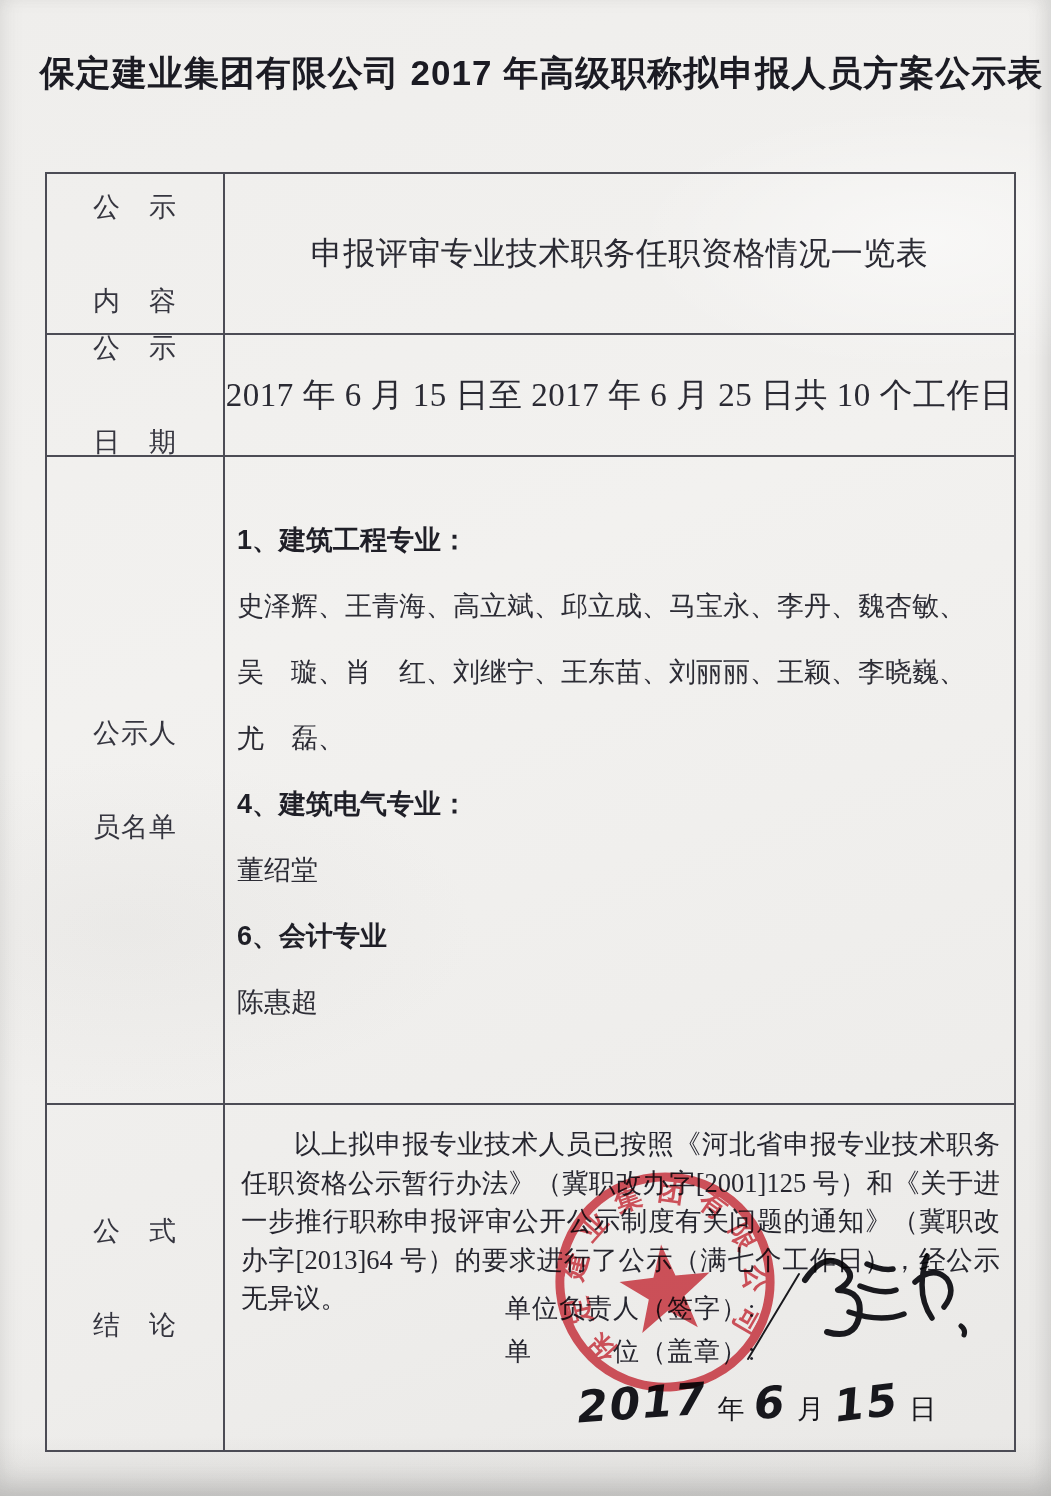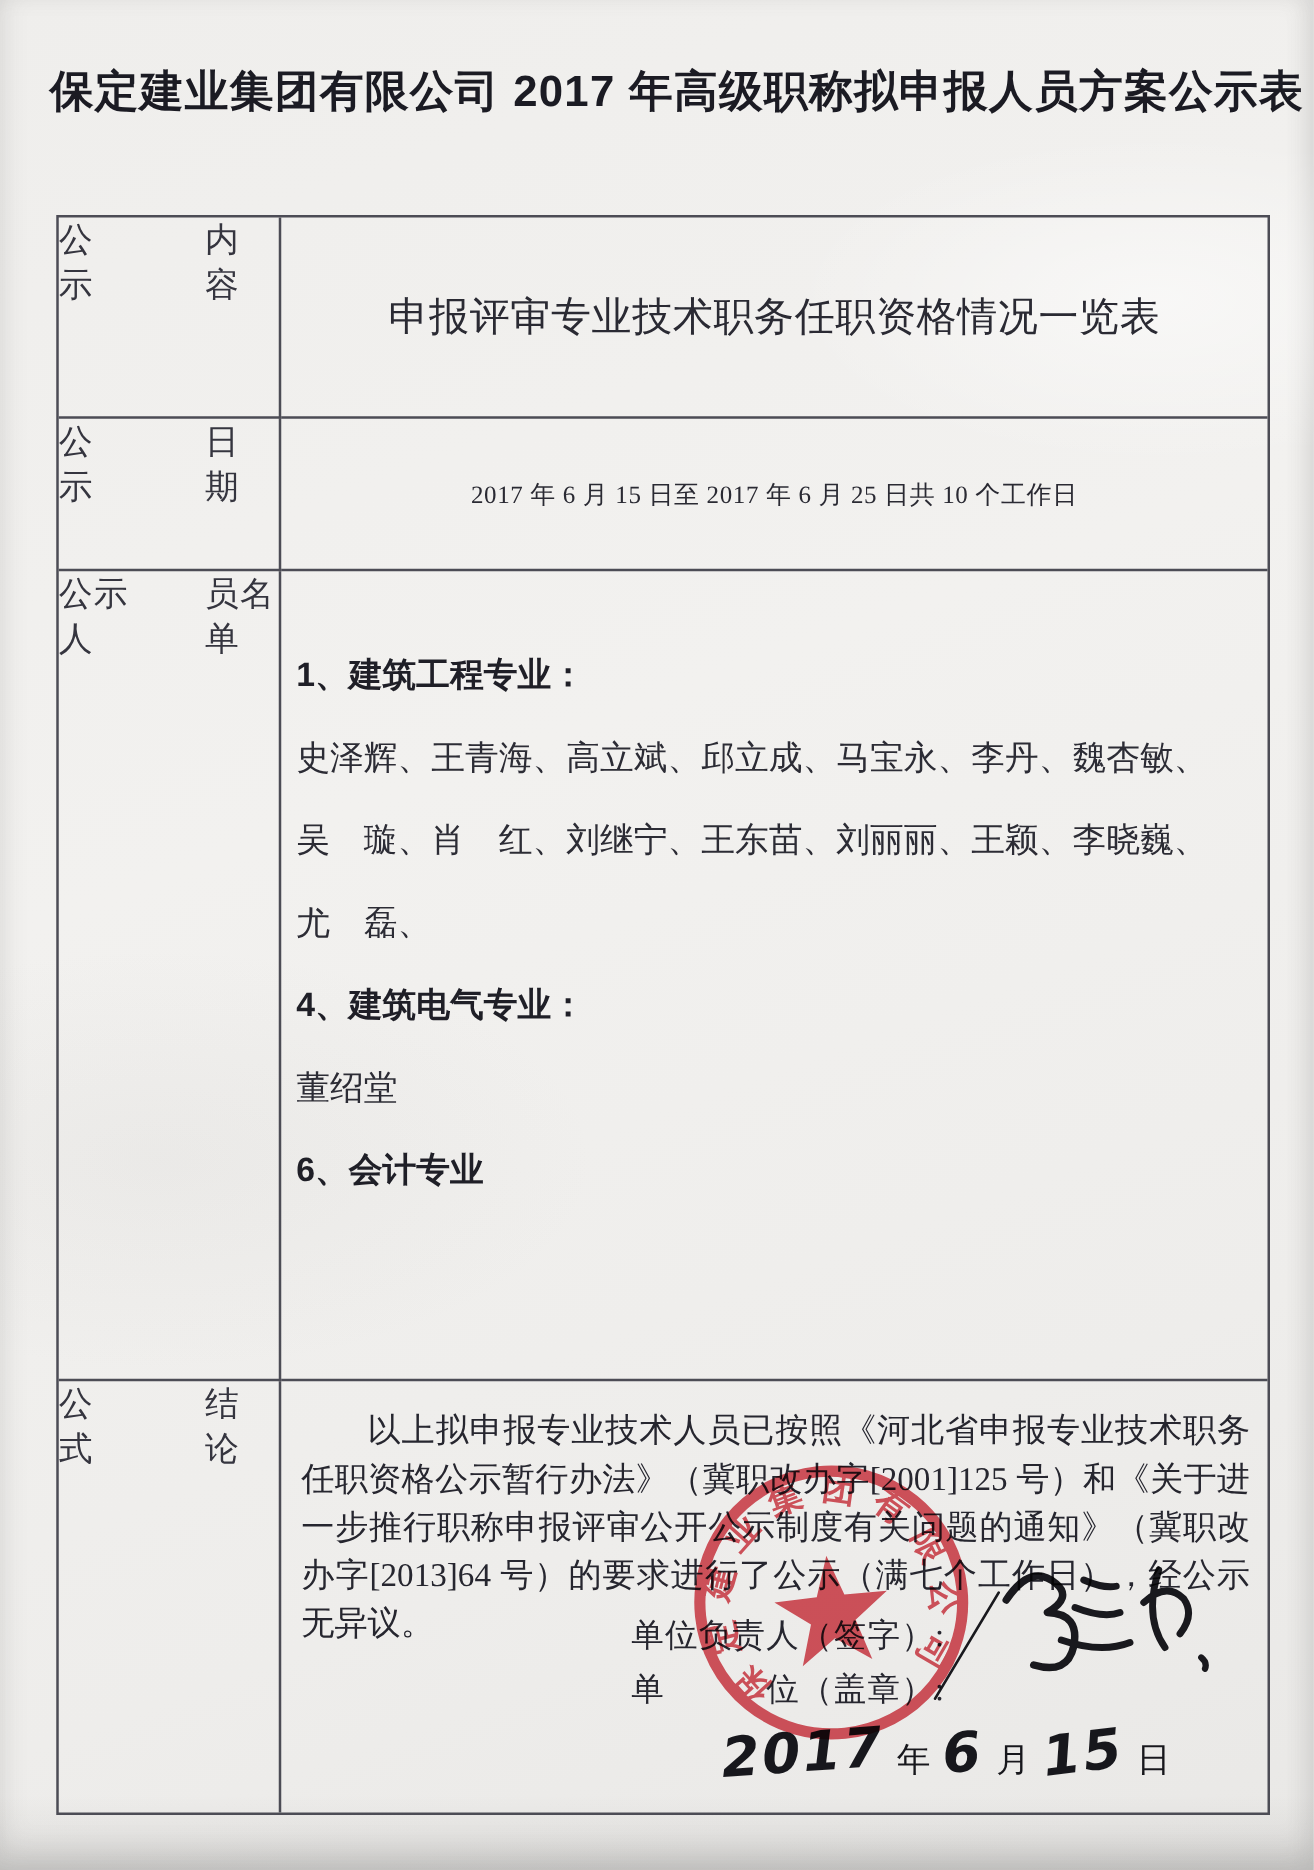--- a/index.html
+++ b/index.html
@@ -32,28 +32,28 @@
     position:absolute;left:45px;top:172px;width:967px;height:1276px;
     display:grid;
     grid-template-columns:178px 1fr;
     grid-template-rows:161px 122px 648px 345px;
     border:2px solid #4c4c55;
   }
   .cell{border-right:2px solid #4c4c55;border-bottom:2px solid #4c4c55;position:relative;}
   .cell.last-col{border-right:none;}
   .cell.last-row{border-bottom:none;}
   .label-cell{
-    display:flex;justify-content:center;
+    display:flex;flex-direction:column;justify-content:center;align-items:center;
     gap:58px;font-size:27px;color:#35353f;letter-spacing:1px;
   }
   .center-cell{
     display:flex;align-items:center;justify-content:center;
     font-size:32px;color:#2a2a33;letter-spacing:.5px;
   }
-  .date-cell{font-size:20px;}
+  .date-cell{font-size:33px;}
   
   .roster{padding:50px 18px 16px 12px;}
   .roster p{margin:0;line-height:66px;font-size:27px;color:#2c2c35;}
   .roster p.hd{
     font-family:"Liberation Sans", sans-serif;font-weight:700;color:#1f1f27;
   }
   
   .conclusion{font-size:26px;}
   .conclusion .para{
     margin:20px 14px 0 16px;text-indent:2em;line-height:38.5px;
@@ -116,20 +116,21 @@
       <span>员名单</span>
     </div>
     <div class="cell last-col roster">
       <p class="hd">1、建筑工程专业：</p>
       <p>史泽辉、王青海、高立斌、邱立成、马宝永、李丹、魏杏敏、</p>
       <p>吴　璇、肖　红、刘继宁、王东苗、刘丽丽、王颖、李晓巍、</p>
       <p>尤　磊、</p>
       <p class="hd">4、建筑电气专业：</p>
       <p>董绍堂</p>
       <p class="hd">6、会计专业</p>
+      <p>陈惠超</p>
     </div>
 
     <div class="cell label-cell last-row">
       <span>公　式</span>
       <span>结　论</span>
     </div>
     <div class="cell last-col last-row conclusion">
       <p class="para">以上拟申报专业技术人员已按照《河北省申报专业技术职务任职资格公示暂行办法》（冀职改办字[2001]125 号）和《关于进一步推行职称申报评审公开公示制度有关问题的通知》（冀职改办字[2013]64 号）的要求进行了公示（满七个工作日），经公示无异议。</p>
       <div class="sign-block">
         <div>单位负责人（签字）:</div>

